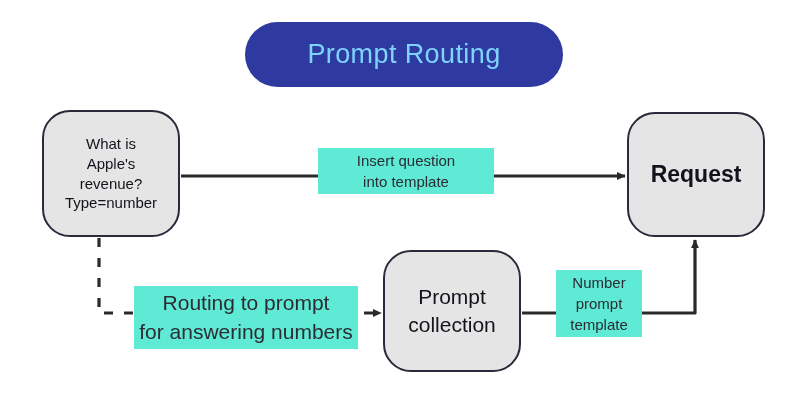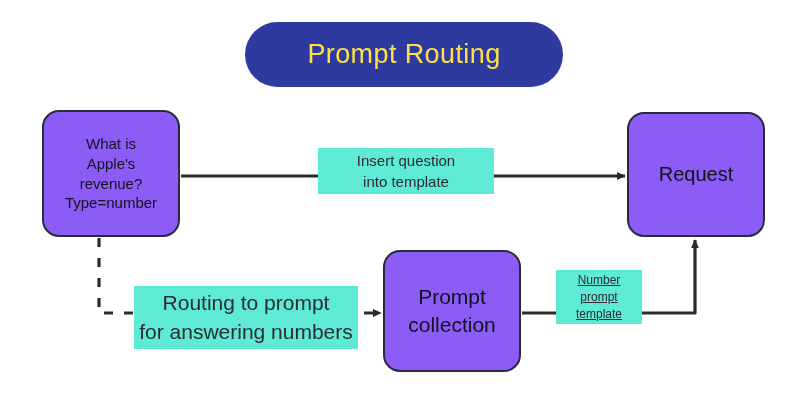--- a/index.html
+++ b/index.html
@@ -34,34 +34,34 @@
     top: 22px;
     width: 318px;
     height: 65px;
     border-radius: 33px;
     background: #2f3aa0;
     display: flex;
     align-items: center;
     justify-content: center;
   }
   .title-banner .title-text {
-    color: #fde047;
+    color: #7dd3fc;
     font-size: 27px;
     font-weight: 400;
     letter-spacing: 0.4px;
     white-space: nowrap;
     line-height: 1;
   }
 
   
   .node {
     position: absolute;
-    background: #8b5cf6;
+    background: #e5e5e5;
     border: 2px solid #2a2a3a;
-    border-radius: 17px;
+    border-radius: 28px;
     box-sizing: border-box;
     display: flex;
     align-items: center;
     justify-content: center;
     text-align: center;
     color: #13131c;
   }
   .node .node-text {
     display: block;
     white-space: pre-line;
@@ -75,21 +75,21 @@
     height: 127px;
   }
   #node-question .node-text { font-size: 15px; }
 
   #node-request {
     left: 627px;
     top: 112px;
     width: 138px;
     height: 125px;
   }
-  #node-request .node-text { font-size: 20px; }
+  #node-request .node-text { font-size: 23px; font-weight: bold; }
 
   #node-collection {
     left: 383px;
     top: 250px;
     width: 138px;
     height: 122px;
   }
   #node-collection .node-text { font-size: 21px; }
 
   
@@ -112,23 +112,22 @@
     left: 134px;
     top: 286px;
     width: 224px;
     font-size: 21px;
     padding: 2px 0;
   }
   #label-number {
     left: 556px;
     top: 270px;
     width: 86px;
-    font-size: 12px;
+    font-size: 15px;
     padding: 2px 0;
-    text-decoration: underline;
   }
 </style>
 </head>
 <body>
 
 <div id="canvas">
 
   <svg id="edges" viewBox="0 0 801 402" width="801" height="402" aria-hidden="true">
     <defs>
       <marker id="arrowhead" markerWidth="9" markerHeight="8" refX="8.2" refY="4" orient="auto" markerUnits="userSpaceOnUse">

